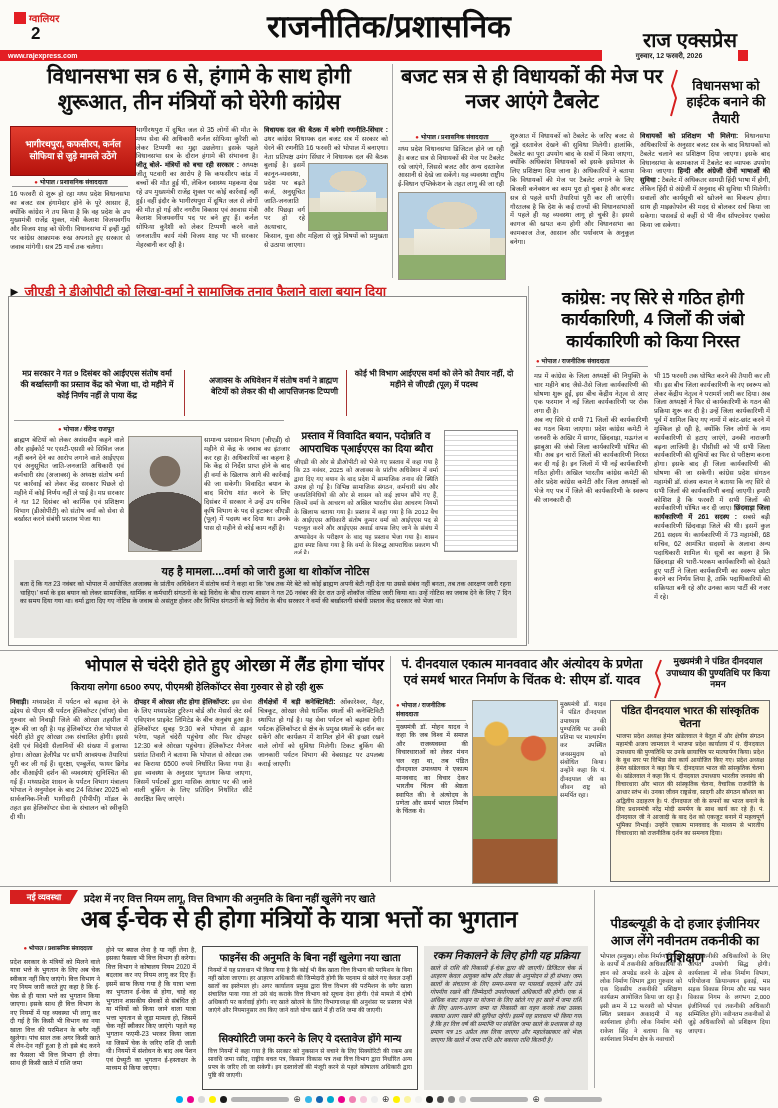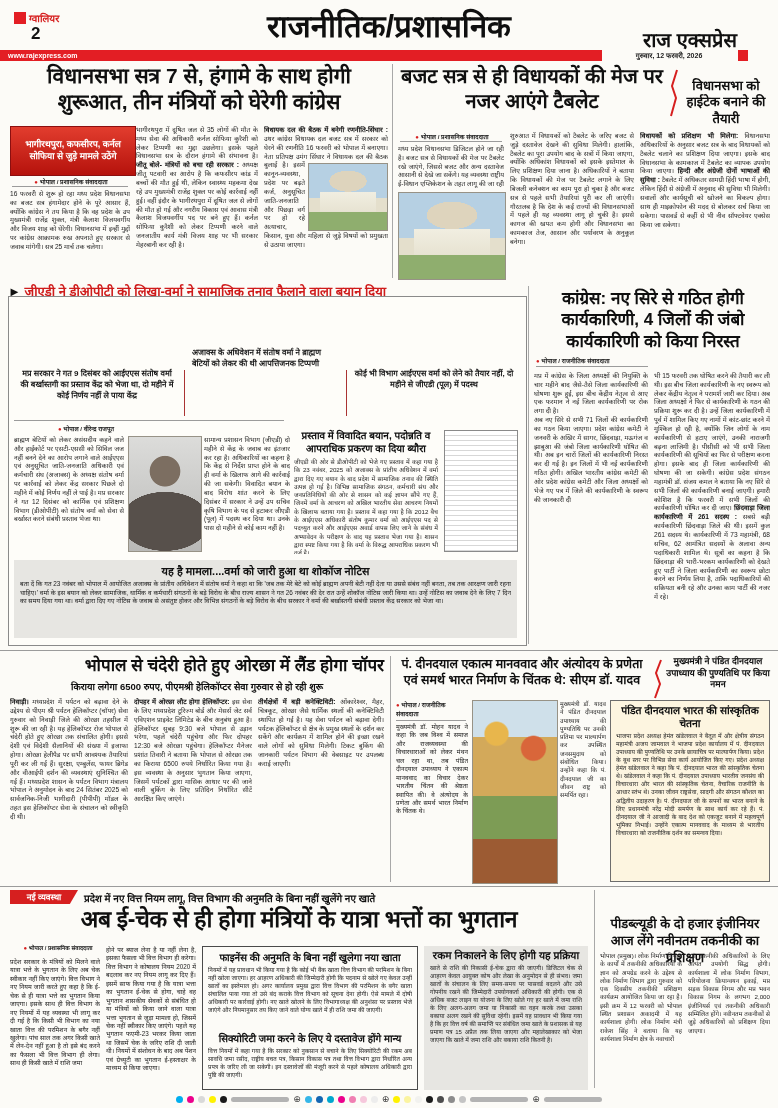--- a/index.html
+++ b/index.html
@@ -44,21 +44,21 @@
   <div class="abs" style="left:14px;top:12px;width:12px;height:12px;background:#e31e24;"></div>
   <div class="abs" style="left:29px;top:11px;font-size:10px;font-weight:700;color:#d61f1f;">ग्वालियर</div>
   <div class="abs" style="left:31px;top:24px;font-size:17px;font-weight:800;color:#111;">2</div>
   <div class="abs" style="left:612px;top:26px;width:156px;font-size:20px;font-weight:800;text-align:center;color:#101010;">राज एक्सप्रेस</div>
   <div class="abs hl" style="left:179px;top:10px;width:420px;font-size:31px;line-height:1.1;">राजनीतिक/प्रशासनिक</div>
   <div class="abs" style="left:0;top:50px;width:602px;height:11px;background:#e31e24;"></div>
   <div class="abs" style="left:8px;top:52px;font-size:7px;font-weight:700;color:#fff;">www.rajexpress.com</div>
   <div class="abs" style="left:606px;top:51px;width:126px;font-size:7px;font-weight:700;text-align:center;color:#222;">गुरुवार, 12 फरवरी, 2026</div>
   <div class="abs" style="left:738px;top:50px;width:10px;height:11px;background:#e31e24;"></div>
 
-  <div class="abs hl" style="left:10px;top:63px;width:378px;font-size:21px;line-height:1.22;">विधानसभा सत्र 7 से, हंगामे के साथ होगी शुरूआत, तीन मंत्रियों को घेरेगी कांग्रेस</div>
+  <div class="abs hl" style="left:10px;top:63px;width:378px;font-size:21px;line-height:1.22;">विधानसभा सत्र 6 से, हंगामे के साथ होगी शुरूआत, तीन मंत्रियों को घेरेगी कांग्रेस</div>
   <div class="abs redbox" style="left:10px;top:126px;width:120px;height:44px;font-size:9px;line-height:1.3;padding:2px;">भागीरथपुरा, कफसीरप, कर्नल सोफिया से जुड़े मामले उठेंगे</div>
   <div class="abs byline" style="left:12px;top:177px;width:118px;text-align:center;">
     <span class="reddot">●</span>
     <span>भोपाल / प्रशासनिक संवाददाता</span>
   </div>
   <div class="abs rule" style="left:12px;top:186px;width:116px;height:1px;"></div>
   <div class="abs bt" style="left:10px;top:190px;width:120px;height:88px;">16 फरवरी से शुरू हो रहा मध्य प्रदेश विधानसभा का बजट सत्र हंगामेदार होने के पूरे आसार हैं, क्योंकि कांग्रेस ने तय किया है कि वह प्रदेश के उप मुख्यमंत्री राजेंद्र शुक्ल, मंत्री कैलाश विजयवर्गीय और विजय शाह को घेरेगी। विधानसभा में इन्हीं मुद्दों पर कांग्रेस आक्रामक रुख अपनाते हुए सरकार से जवाब मांगेगी। सत्र 25 मार्च तक चलेगा।</div>
   <div class="abs bt" style="left:136px;top:126px;width:122px;height:152px;">
     <span>भागीरथपुरा में दूषित जल से 35 लोगों की मौत के मध्य सेवा की अधिकारी कर्नल सोफिया कुरैशी को लेकर टिप्पणी का मुद्दा उछलेगा। इसके पहले विधानसभा सत्र के दौरान हंगामे की संभावना है।</span>
     <b>जीतू बोले- मंत्रियों को बचा रही सरकार :</b>
@@ -97,32 +97,32 @@
   </div>
 
   <div class="abs" style="left:8px;top:282px;width:517px;font-size:13px;font-weight:800;">
     <span style="color:#111;">►</span>
     <span style="color:#cf1b1b;text-decoration:underline;">जीएडी ने डीओपीटी को लिखा-वर्मा ने सामाजिक तनाव फैलाने वाला बयान दिया</span>
   </div>
 
   <div class="abs" style="left:8px;top:296px;width:517px;height:348px;border:1px solid #8a8a8a;background:#fefdf9;"></div>
   <div class="abs" style="left:18px;top:369px;width:158px;font-size:8px;font-weight:700;text-align:center;line-height:1.35;">मप्र सरकार ने गत 9 दिसंबर को आईएएस संतोष वर्मा की बर्खास्तगी का प्रस्ताव केंद्र को भेजा था, दो महीने में कोई निर्णय नहीं ले पाया केंद्र</div>
   <div class="abs vrule" style="left:184px;top:370px;height:46px;background:#a33;"></div>
-  <div class="abs" style="left:192px;top:348px;width:146px;font-size:8px;font-weight:700;text-align:left;line-height:1.35;">अजाक्स के अधिवेशन में संतोष वर्मा ने ब्राह्मण बेटियों को लेकर की थी आपत्तिजनक टिप्पणी</div>
+  <div class="abs" style="left:192px;top:376px;width:146px;font-size:8px;font-weight:700;text-align:right;line-height:1.35;">अजाक्स के अधिवेशन में संतोष वर्मा ने ब्राह्मण बेटियों को लेकर की थी आपत्तिजनक टिप्पणी</div>
   <div class="abs vrule" style="left:346px;top:370px;height:46px;background:#a33;"></div>
   <div class="abs" style="left:354px;top:369px;width:160px;font-size:8px;font-weight:700;text-align:center;line-height:1.35;">कोई भी विभाग आईएएस वर्मा को लेने को तैयार नहीं, दो महीने से जीएडी (पूल) में पदस्थ</div>
   <div class="abs rule" style="left:14px;top:420px;width:270px;height:1px;"></div>
   <div class="abs byline" style="left:16px;top:424px;width:140px;text-align:center;">
     <span class="reddot">●</span>
     <span>भोपाल / वीरेन्द्र राजपूत</span>
   </div>
   <div class="abs bt" style="left:14px;top:436px;width:110px;height:116px;">ब्राह्मण बेटियों को लेकर असंसदीय कहने वाले और हाईकोर्ट पर एसटी-एससी को सिविल जज नहीं बनने देने का आरोप लगाने वाले आईएएस एवं अनुसूचित जाति-जनजाति अधिकारी एवं कर्मचारी संघ (अजाक्स) के अध्यक्ष संतोष वर्मा पर कार्रवाई को लेकर केंद्र सरकार पिछले दो महीने में कोई निर्णय नहीं ले पाई है। मप्र सरकार ने गत 12 दिसंबर को कार्मिक एवं प्रशिक्षण विभाग (डीओपीटी) को संतोष वर्मा को सेवा से बर्खास्त करने संबंधी प्रस्ताव भेजा था।</div>
   <div class="abs photo ph-portrait" style="left:128px;top:436px;width:72px;height:114px;"></div>
   <div class="abs bt" style="left:204px;top:436px;width:86px;height:116px;">सामान्य प्रशासन विभाग (जीएडी) दो महीने से केंद्र के जवाब का इंतजार कर रहा है। अधिकारियों का कहना है कि केंद्र से निर्देश प्राप्त होने के बाद ही वर्मा के खिलाफ आगे की कार्रवाई की जा सकेगी। विवादित बयान के बाद विरोध शांत करने के लिए दिसंबर में सरकार ने उन्हें उप सचिव कृषि विभाग के पद से हटाकर जीएडी (पूल) में पदस्थ कर दिया था। उनके पास दो महीने से कोई काम नहीं है।</div>
-  <div class="abs boxtitle" style="left:294px;top:430px;width:144px;font-size:10px;line-height:1.25;">प्रस्ताव में विवादित बयान, पदोन्नति व आपराधिक प्रकरण का दिया ब्यौरा</div>
+  <div class="abs boxtitle" style="left:294px;top:430px;width:144px;font-size:10px;line-height:1.25;">प्रस्ताव में विवादित बयान, पदोन्नति व आपराधिक प्आईएएस का दिया ब्यौरा</div>
   <div class="abs bt" style="left:294px;top:458px;width:144px;height:96px;font-size:6.2px;">जीएडी की ओर से डीओपीटी को भेजे गए प्रस्ताव में कहा गया है कि 23 नवंबर, 2025 को अजाक्स के प्रांतीय अधिवेशन में वर्मा द्वारा दिए गए बयान के बाद प्रदेश में सामाजिक तनाव की स्थिति उत्पन्न हो गई है। विभिन्न सामाजिक संगठन, कर्मचारी संघ और जनप्रतिनिधियों की ओर से शासन को कई ज्ञापन सौंपे गए हैं, जिनमें वर्मा के आचरण को अखिल भारतीय सेवा आचरण नियमों के खिलाफ बताया गया है। प्रस्ताव में कहा गया है कि 2012 बैच के आईएएस अधिकारी संतोष कुमार वर्मा को आईएएस पद से पदच्युत करने और आईएएस अवार्ड वापस लिए जाने के संबंध में अभ्यावेदन के परीक्षण के बाद यह प्रस्ताव भेजा गया है। शासन द्वारा स्पष्ट किया गया है कि वर्मा के विरुद्ध आपराधिक प्रकरण भी दर्ज है।</div>
   <div class="abs photo ph-doc" style="left:444px;top:430px;width:72px;height:120px;"></div>
   <div class="abs greybox" style="left:14px;top:560px;width:503px;height:78px;padding:3px 6px;box-sizing:border-box;">
     <div class="boxtitle" style="font-size:11px;margin-bottom:2px;">यह है मामला....वर्मा को जारी हुआ था शोकॉज नोटिस</div>
     <div class="bt" style="height:56px;font-size:6.4px;">बता दें कि गत 23 नवंबर को भोपाल में आयोजित अजाक्स के प्रांतीय अधिवेशन में संतोष वर्मा ने कहा था कि 'जब तक मेरे बेटे को कोई ब्राह्मण अपनी बेटी नहीं देता या उससे संबंध नहीं बनता, तब तक आरक्षण जारी रहना चाहिए।' वर्मा के इस बयान को लेकर सामाजिक, धार्मिक व कर्मचारी संगठनों के बड़े विरोध के बीच राज्य शासन ने गत 26 नवंबर की देर रात उन्हें शोकॉज नोटिस जारी किया था। उन्हें नोटिस का जवाब देने के लिए 7 दिन का समय दिया गया था। वर्मा द्वारा दिए गए नोटिस के जवाब से असंतुष्ट होकर और विभिन्न संगठनों के बड़े विरोध के बीच सरकार ने वर्मा की बर्खास्तगी संबंधी प्रस्ताव केंद्र सरकार को भेजा था।</div>
   </div>
 
   <div class="abs vrule" style="left:528px;top:286px;height:358px;"></div>
 
   <div class="abs hl" style="left:534px;top:288px;width:238px;font-size:17px;line-height:1.25;">कांग्रेस: नए सिरे से गठित होगी कार्यकारिणी, 4 जिलों की जंबो कार्यकारिणी को किया निरस्त</div>
@@ -191,21 +191,21 @@
     <span style="font-size:5.8px;">भोपाल / प्रशासनिक संवाददाता</span>
   </div>
   <div class="abs bt" style="left:10px;top:958px;width:90px;height:132px;font-size:6.3px;">प्रदेश सरकार के मंत्रियों को मिलने वाले यात्रा भत्ते के भुगतान के लिए अब चेक स्वीकार नहीं किए जाएंगे। वित्त विभाग ने नए नियम जारी करते हुए कहा है कि ई-चेक से ही यात्रा भत्ते का भुगतान किया जाएगा। इसके साथ ही वित्त विभाग के नए नियमों में यह व्यवस्था भी लागू कर दी गई है कि किसी भी विभाग का नया खाता वित्त की परमिशन के बगैर नहीं खुलेगा। पांच साल तक अगर किसी खाते में लेन-देन नहीं हुआ है तो इसे बंद करने का फैसला भी वित्त विभाग ही लेगा। साथ ही किसी खाते में राशि जमा</div>
   <div class="abs bt" style="left:106px;top:946px;width:90px;height:144px;font-size:6.3px;">होने पर ब्याज लेना है या नहीं लेना है, इसका फैसला भी वित्त विभाग ही करेगा। वित्त विभाग ने कोषालय नियम 2020 में बदलाव कर नए नियम लागू कर दिए हैं। इसमें साफ किया गया है कि यात्रा भत्ता का भुगतान ई-चेक से होगा, चाहे वह भुगतान शासकीय सेवकों से संबंधित हो या मंत्रियों को किया जाने वाला यात्रा भत्ता भुगतान से जुड़ा मामला हो, जिसमें चेक नहीं स्वीकार किए जाएंगे। पहले यह भुगतान फएमी-23 भरकर किया जाता था जिसमें चेक के जरिए राशि दी जाती थी। नियमों में संशोधन के बाद अब पेंशन एवं ग्रेच्युटी का भुगतान ई-हस्ताक्षर के माध्यम से किया जाएगा।</div>
   <div class="abs" style="left:202px;top:946px;width:216px;height:144px;border:1.5px solid #4a4a4a;padding:3px 5px;box-sizing:border-box;overflow:hidden;">
     <div class="boxtitle" style="font-size:10px;">फाइनेंस की अनुमति के बिना नहीं खुलेगा नया खाता</div>
     <div class="bt" style="font-size:6px;height:62px;margin:2px 0 3px;">नियमों में यह प्रावधान भी किया गया है कि कोई भी बैंक खाता वित्त विभाग की परमिशन के बिना नहीं खोला जाएगा। हर आहरण अधिकारी की जिम्मेदारी होगी कि पदनाम से खोले गए केवल उन्हीं खातों का इस्तेमाल हो। अगर कार्यालय प्रमुख द्वारा वित्त विभाग की परमिशन के बगैर खाता संचालित पाया गया तो उसे बंद कराके वित्त विभाग को सूचना देना होगी। ऐसे मामले में दोषी अधिकारी पर कार्रवाई होगी। नए खाते खोलने के लिए विभागाध्यक्ष की अनुशंसा पर प्रस्ताव भेजे जाएंगे और नियमानुसार तय किए जाने वाले योग्य खाते में ही राशि जमा की जाएगी।</div>
     <div class="boxtitle" style="font-size:10px;">सिक्योरिटी जमा करने के लिए ये दस्तावेज होंगे मान्य</div>
     <div class="bt" style="font-size:6px;height:38px;margin-top:2px;">वित्त नियमों में कहा गया है कि सरकार को नुकसान से बचाने के लिए सिक्योरिटी की रकम अब सावधि जमा रसीद, राष्ट्रीय बचत पत्र, किसान विकास पत्र तथा वित्त विभाग द्वारा निर्धारित अन्य प्रपत्र के जरिए ली जा सकेगी। इन दस्तावेजों की मंजूरी करने से पहले कोषालय अधिकारी द्वारा पुष्टि की जाएगी।</div>
   </div>
-  <div class="abs greybox" style="left:424px;top:946px;width:164px;height:144px;padding:3px 6px;box-sizing:border-box;overflow:hidden;">
+  <div class="abs greybox" style="left:424px;top:946px;width:164px;height:144px;padding:3px 6px;box-sizing:border-box;overflow:hidden;font-style:italic;">
     <div class="boxtitle" style="font-size:10.5px;line-height:1.25;margin-bottom:2px;">रकम निकालने के लिए होगी यह प्रक्रिया</div>
     <div class="bt" style="font-size:6px;height:110px;">खाते से राशि की निकासी ई-चेक द्वारा की जाएगी। डिजिटल चेक से आहरण केवल आयुक्त कोष और लेखा के अनुमोदन से ही संभव। जमा खातों के संचालन के लिए समय-समय पर पासवर्ड बदलने और उसे गोपनीय रखने की जिम्मेदारी उपयोगकर्ता अधिकारी की होगी। एक से अधिक बजट लाइन या योजना के लिए खोले गए हर खाते में जमा राशि के लिए अलग-अलग जमा या निकासी का वहन करके तथा उसका बकाया अलग रखने की सुविधा रहेगी। इसमें यह प्रावधान भी किया गया है कि हर वित्त वर्ष की समाप्ति पर संबंधित जमा खाते के प्रशासक से यह प्रमाण पत्र 15 अप्रैल तक लिया जाएगा और महालेखाकार को भेजा जाएगा कि खाते में जमा राशि और बकाया राशि कितनी है।</div>
   </div>
 
   <div class="abs vrule" style="left:594px;top:890px;height:198px;"></div>
 
   <div class="abs hl" style="left:600px;top:890px;width:170px;font-size:13px;line-height:1.3;margin-top:26px;">पीडब्ल्यूडी के दो हजार इंजीनियर आज लेंगे नवीनतम तकनीकी का प्रशिक्षण</div>
   <div class="abs bt" style="left:600px;top:952px;width:82px;height:136px;font-size:6.2px;">भोपाल (प्रमुख)। लोक निर्माण विभाग के कार्यों में तकनीकी अधिकारियों के ज्ञान को अपग्रेड करने के उद्देश्य से लोक निर्माण विभाग द्वारा गुरुवार को एक दिवसीय तकनीकी प्रशिक्षण कार्यक्रम आयोजित किया जा रहा है। इसी क्रम में 12 फरवरी को भोपाल स्थित प्रशासन अकादमी में यह कार्यशाला होगी। लोक निर्माण मंत्री राकेश सिंह ने बताया कि यह कार्यशाला निर्माण क्षेत्र के नवाचारों</div>
   <div class="abs bt" style="left:688px;top:952px;width:82px;height:136px;font-size:6.2px;">एवं तकनीकी अधिकारियों के लिए अत्यंत उपयोगी सिद्ध होगी। कार्यशाला में लोक निर्माण विभाग, परियोजना क्रियान्वयन इकाई, मप्र सड़क विकास निगम और मप्र भवन विकास निगम के लगभग 2,000 इंजीनियर्स एवं तकनीकी अधिकारी सम्मिलित होंगे। नवीनतम तकनीकों से जुड़े अधिकारियों को प्रशिक्षण दिया जाएगा।</div>
 

